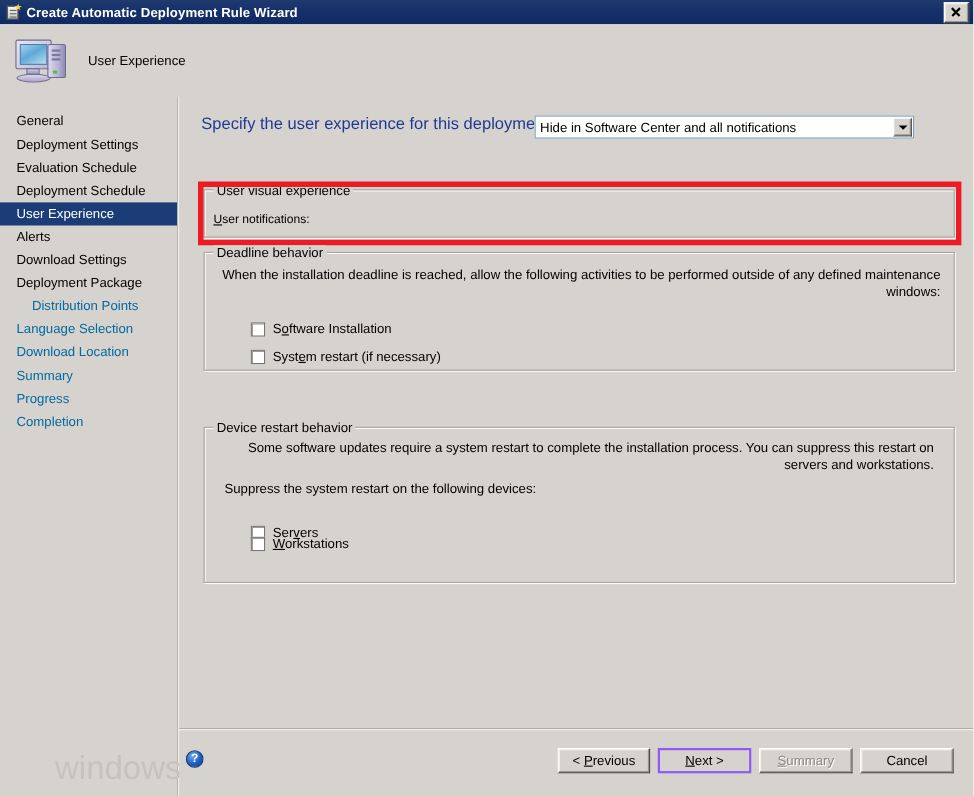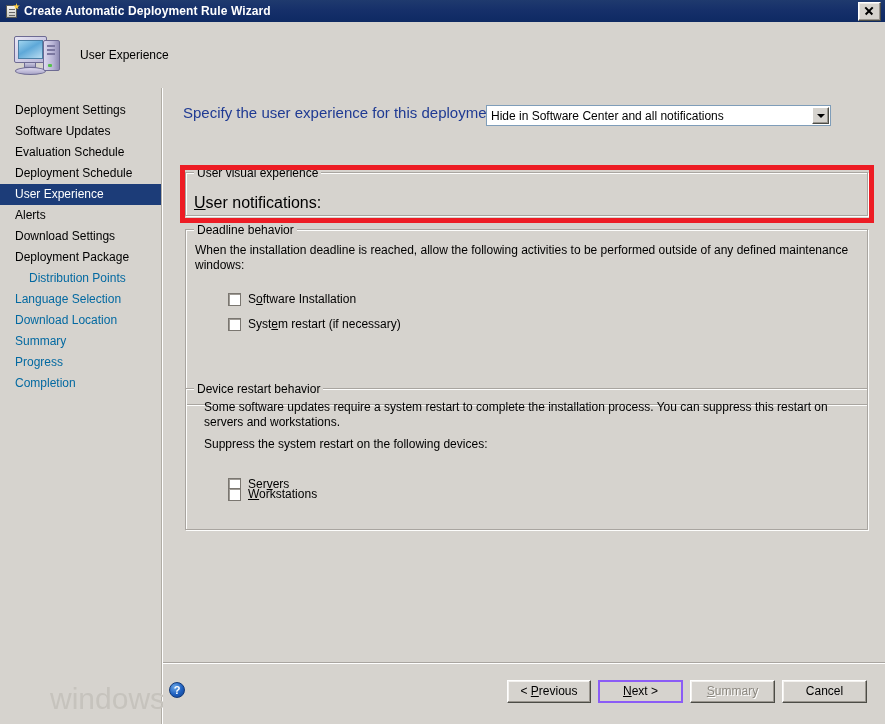--- a/index.html
+++ b/index.html
@@ -226,50 +226,51 @@
     white-space: nowrap;
   }
 
   
   .groupbox {
     position: absolute;
     border: 1px solid #a9a5a0;
     box-shadow: inset 1px 1px 0 #fdfdfc, 1px 1px 0 #fdfdfc;
     box-sizing: border-box;
     background: transparent;
+    text-align: right;
   }
   .groupbox > .gb-title {
     position: absolute;
     top: -7px;
     left: 8px;
     background: #d6d3ce;
     padding: 0 3px;
     font-size: 12px;
     color: #000;
     white-space: nowrap;
   }
 
   #gb-visual { left: 22px; top: 84px; width: 683px; height: 44px; }
-  #gb-deadline { left: 22px; top: 141px; width: 683px; height: 176px; }
+  #gb-deadline { left: 22px; top: 141px; width: 683px; height: 108px; }
   #gb-restart { left: 22px; top: 300px; width: 683px; height: 142px; }
 
   
   #red-highlight {
     position: absolute;
     left: 17px; top: 77px;
     width: 694px;
     height: 58px;
     border: 5px solid #ed1c24;
     box-sizing: border-box;
     pointer-events: none;
   }
 
   .field-label {
     position: absolute;
-    font-size: 16px;
+    font-size: 11px;
     color: #000;
     white-space: nowrap;
   }
   .body-text {
     position: absolute;
     font-size: 12px;
     color: #000;
     line-height: 15px;
   }
 
@@ -426,22 +427,22 @@
       <div class="pc-stand"></div>
       <div class="pc-base"></div>
       <div class="pc-tower">
           <div class="pc-led"></div>
         </div>
     </div>
     <div id="header-title">User Experience</div>
   </div>
 
   <div id="sidebar">
+      <div class="nav-item">General</div>
       <div class="nav-item">Deployment Settings</div>
-      <div class="nav-item">Software Updates</div>
       <div class="nav-item">Evaluation Schedule</div>
       <div class="nav-item">Deployment Schedule</div>
       <div class="nav-item selected">User Experience</div>
       <div class="nav-item">Alerts</div>
       <div class="nav-item">Download Settings</div>
       <div class="nav-item">Deployment Package</div>
       <div class="nav-item disabled indent">Distribution Points</div>
       <div class="nav-item disabled">Language Selection</div>
       <div class="nav-item disabled">Download Location</div>
       <div class="nav-item disabled">Summary</div>

